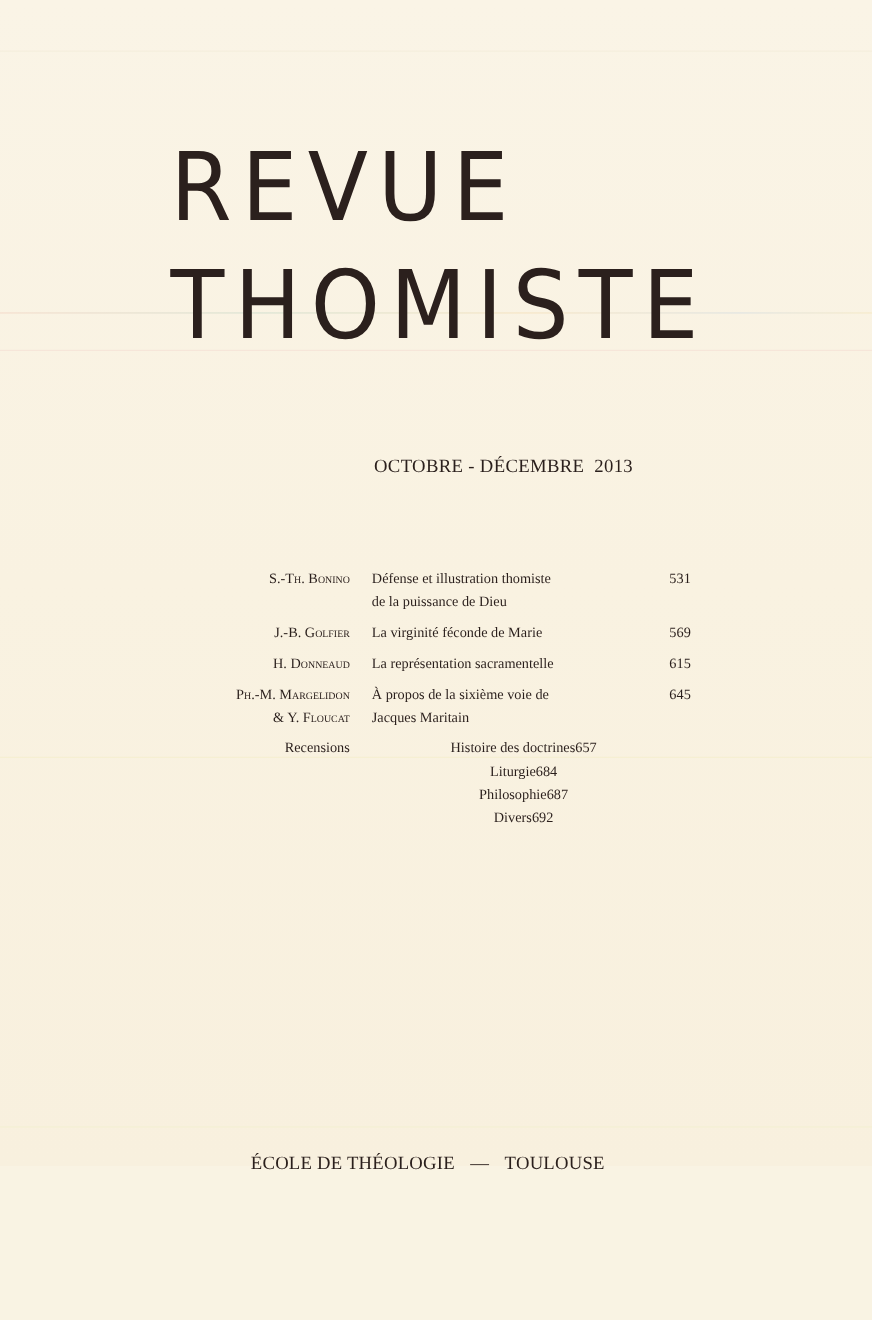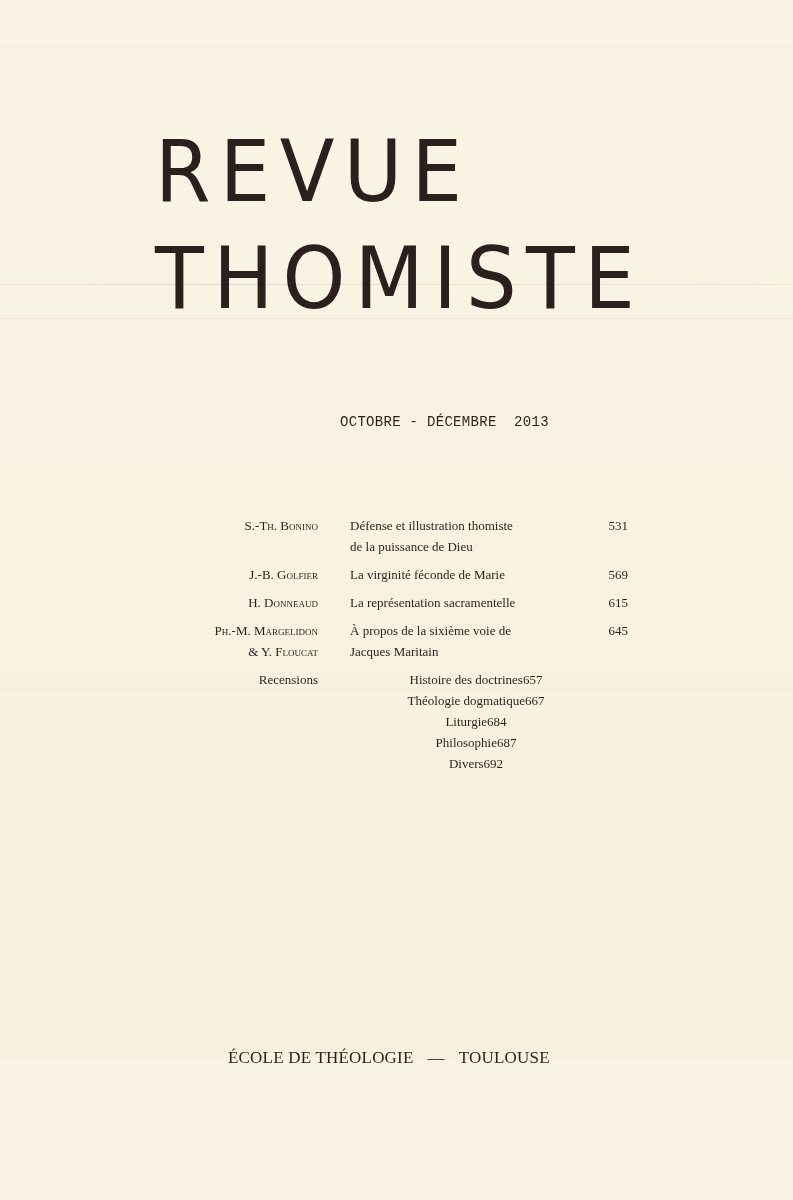--- a/index.html
+++ b/index.html
@@ -38,22 +38,22 @@
       color: #2b201d;
       white-space: nowrap;
     }
     .title-line.l1 { top: 128px; transform: scaleX(0.93); transform-origin: left; }
     .title-line.l2 { top: 235px; transform: scaleX(0.93); transform-origin: left; }
 
     .issue-date {
       position: absolute;
       left: 340px;
       top: 414px;
-      font-family: Liberation Mono, monospace;
-      font-size: 14px;
+      font-family: Liberation Serif, serif;
+      font-size: 17px;
       letter-spacing: 0.3px;
       color: #2a1f1c;
       white-space: nowrap;
     }
     .toc {
       position: absolute;
       left: 150px;
       top: 515px;
       width: 470px;
       font-family: "Liberation Serif", "DejaVu Serif", serif;
@@ -69,21 +69,21 @@
     .author-col {
       text-align: right;
       line-height: 21px;
     }
     .author {
       display: block;
       font-variant: small-caps;
       white-space: nowrap;
     }
     .title-col { line-height: 21px; }
-    .title-col span { display: block; white-space: nowrap; margin-left: 12px; }
+    .title-col span { display: block; white-space: nowrap; }
     .page-col {
       display: flex;
       flex-direction: column;
       justify-content: flex-start;
       text-align: right;
       line-height: 21px;
       font-variant-numeric: oldstyle-nums;
       padding-right: 14px;
     }
     .recensions {
@@ -182,24 +182,20 @@
     </div>
 
     <div class="recensions">
       <div class="author-col">Recensions</div>
       <div class="sub-list" style="grid-column: 2 / 4;">
         <div class="sub-row">
           <span>Histoire des doctrines</span>
           <span>657</span>
         </div>
         <div class="sub-row">
-          <span>Théologie dogmatique</span>
-          <span>667</span>
-        </div>
-        <div class="sub-row">
           <span>Liturgie</span>
           <span>684</span>
         </div>
         <div class="sub-row">
           <span>Philosophie</span>
           <span>687</span>
         </div>
         <div class="sub-row">
           <span>Divers</span>
           <span>692</span>

